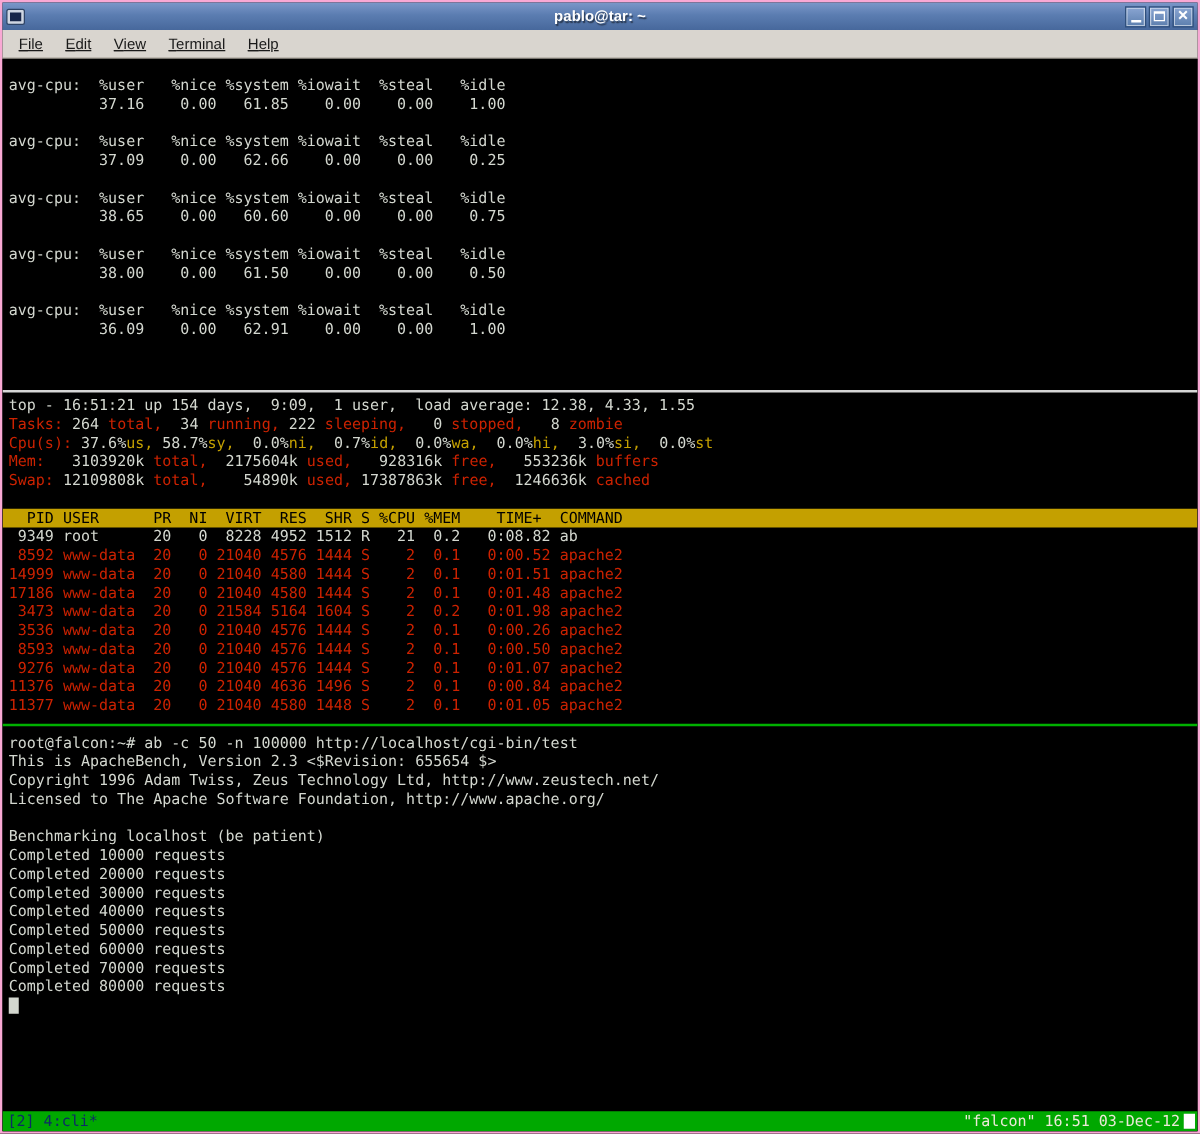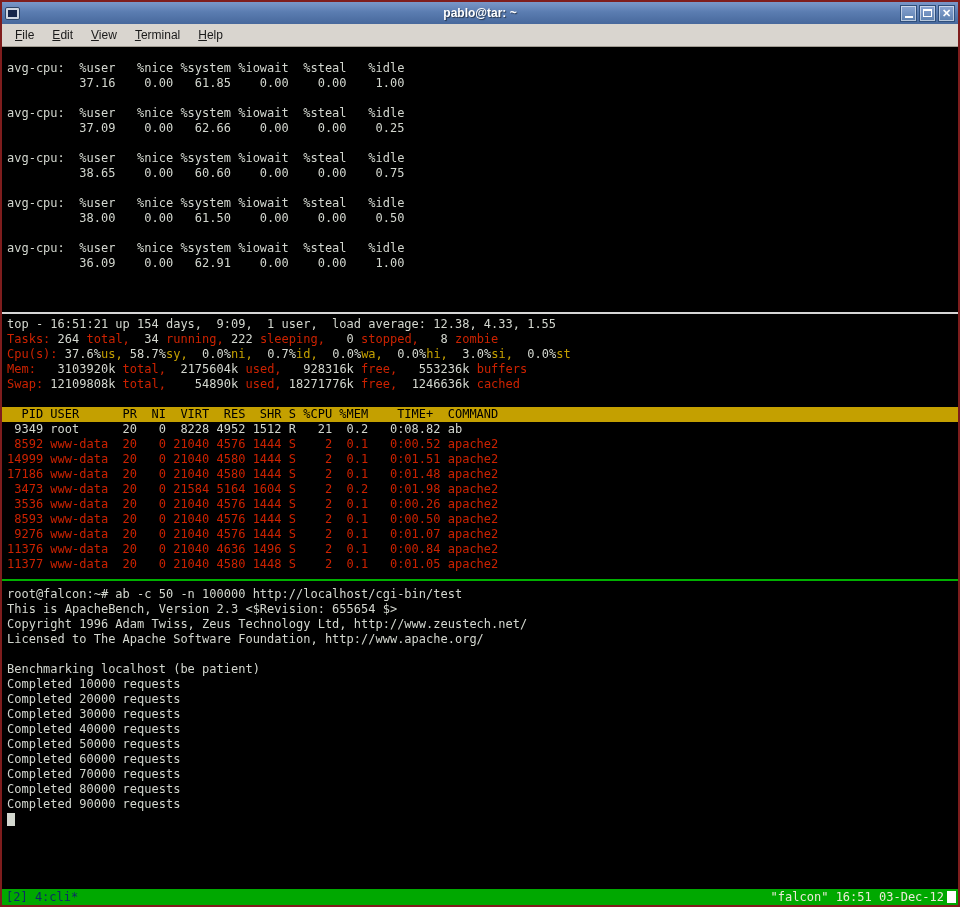--- a/index.html
+++ b/index.html
@@ -2,21 +2,21 @@
 <html style="--fg: #d3d7cf; --red: #cc2200; --yellow: #c4a000; --hdrbg: #c4a000; --green: #00a800; --blue: #5b7db1;"><head>
 <meta charset="utf-8">
 <style>
   * { box-sizing: border-box; margin: 0; padding: 0; }
   html,body { width: 960px; height: 907px; background:#6b6b6b; }
   body { font-family: "Liberation Sans", sans-serif; }
 
   .window {
     position: relative;
     width: 956px; height: 903px;
-    border: 2px solid #7f1d1d;
+    border: 2px solid #f9a8d4;
     background: #000;
     box-sizing: content-box;
   }
 
   
   .titlebar {
     position: relative;
     height: 22px;
     background: linear-gradient(to bottom, #7b97c9, var(--blue, #5b7db1) 45%, #47689c);
     display: flex; align-items: center;
@@ -53,20 +53,21 @@
   .glyph-close { color: #fff; font-size: 11px; font-weight: bold; line-height: 1; }
 
   
   .menubar {
     height: 23px;
     background: #d9d5cf;
     border-bottom: 1px solid #a19c92;
     display: flex; align-items: center;
     color: #1a1a1a; font-size: 12px;
     padding-left: 4px;
+    text-decoration: underline;
   }
   .menu-item { padding: 3px 9px; cursor: default; }
   .menu-item u { text-decoration: underline; }
 
   
   .term {
     position: absolute; left: 0; right: 0; top: 45px; bottom: 0;
     background: #000;
     font-family: "DejaVu Sans Mono", monospace;
     font-size: 12px; line-height: 15px;
@@ -162,21 +163,21 @@
     </div>
 
     <div class="divider" id="divider1"></div>
 
     <div class="pane" id="pane-top">
       <div id="top-summary">
           <div class="tl"><span class="c-w">top - 16:51:21 up 154 days,  9:09,  1 user,  load average: 12.38, 4.33, 1.55</span></div>
           <div class="tl"><span class="c-r">Tasks:</span><span class="c-w"> 264 </span><span class="c-r">total,</span><span class="c-w">  34 </span><span class="c-r">running,</span><span class="c-w"> 222 </span><span class="c-r">sleeping,</span><span class="c-w">   0 </span><span class="c-r">stopped,</span><span class="c-w">   8 </span><span class="c-r">zombie</span></div>
           <div class="tl"><span class="c-r">Cpu(s):</span><span class="c-w"> 37.6%</span><span class="c-y">us,</span><span class="c-w"> 58.7%</span><span class="c-y">sy,</span><span class="c-w">  0.0%</span><span class="c-y">ni,</span><span class="c-w">  0.7%</span><span class="c-y">id,</span><span class="c-w">  0.0%</span><span class="c-y">wa,</span><span class="c-w">  0.0%</span><span class="c-y">hi,</span><span class="c-w">  3.0%</span><span class="c-y">si,</span><span class="c-w">  0.0%</span><span class="c-y">st</span></div>
           <div class="tl"><span class="c-r">Mem:</span><span class="c-w">   3103920k </span><span class="c-r">total,</span><span class="c-w">  2175604k </span><span class="c-r">used,</span><span class="c-w">   928316k </span><span class="c-r">free,</span><span class="c-w">   553236k </span><span class="c-r">buffers</span></div>
-          <div class="tl"><span class="c-r">Swap:</span><span class="c-w"> 12109808k </span><span class="c-r">total,</span><span class="c-w">    54890k </span><span class="c-r">used,</span><span class="c-w"> 18271776k </span><span class="c-r">free,</span><span class="c-w">  1246636k </span><span class="c-r">cached</span></div>
+          <div class="tl"><span class="c-r">Swap:</span><span class="c-w"> 12109808k </span><span class="c-r">total,</span><span class="c-w">    54890k </span><span class="c-r">used,</span><span class="c-w"> 17387863k </span><span class="c-r">free,</span><span class="c-w">  1246636k </span><span class="c-r">cached</span></div>
           <div class="tl"><span class="c-w"></span></div>
         </div>
       <div class="top-header">  PID USER      PR  NI  VIRT  RES  SHR S %CPU %MEM    TIME+  COMMAND</div>
       <div id="top-rows">
           <div class="tl c-w"> 9349 root      20   0  8228 4952 1512 R   21  0.2   0:08.82 ab</div>
           <div class="tl c-r"> 8592 www-data  20   0 21040 4576 1444 S    2  0.1   0:00.52 apache2</div>
           <div class="tl c-r">14999 www-data  20   0 21040 4580 1444 S    2  0.1   0:01.51 apache2</div>
           <div class="tl c-r">17186 www-data  20   0 21040 4580 1444 S    2  0.1   0:01.48 apache2</div>
           <div class="tl c-r"> 3473 www-data  20   0 21584 5164 1604 S    2  0.2   0:01.98 apache2</div>
           <div class="tl c-r"> 3536 www-data  20   0 21040 4576 1444 S    2  0.1   0:00.26 apache2</div>
@@ -198,21 +199,20 @@
           <div class="tl c-w"></div>
           <div class="tl c-w">Benchmarking localhost (be patient)</div>
           <div class="tl c-w">Completed 10000 requests</div>
           <div class="tl c-w">Completed 20000 requests</div>
           <div class="tl c-w">Completed 30000 requests</div>
           <div class="tl c-w">Completed 40000 requests</div>
           <div class="tl c-w">Completed 50000 requests</div>
           <div class="tl c-w">Completed 60000 requests</div>
           <div class="tl c-w">Completed 70000 requests</div>
           <div class="tl c-w">Completed 80000 requests</div>
-          <div class="tl c-w">Completed 90000 requests</div>
         </div>
       <div class="cursor"></div>
     </div>
 
     <div class="statusbar">
       <span class="sb-left">[2] 4:cli*</span>
       <span class="sb-rightwrap">
         <span class="sb-right">"falcon" 16:51 03-Dec-12</span>
         <span class="sb-box"></span>
       </span>

